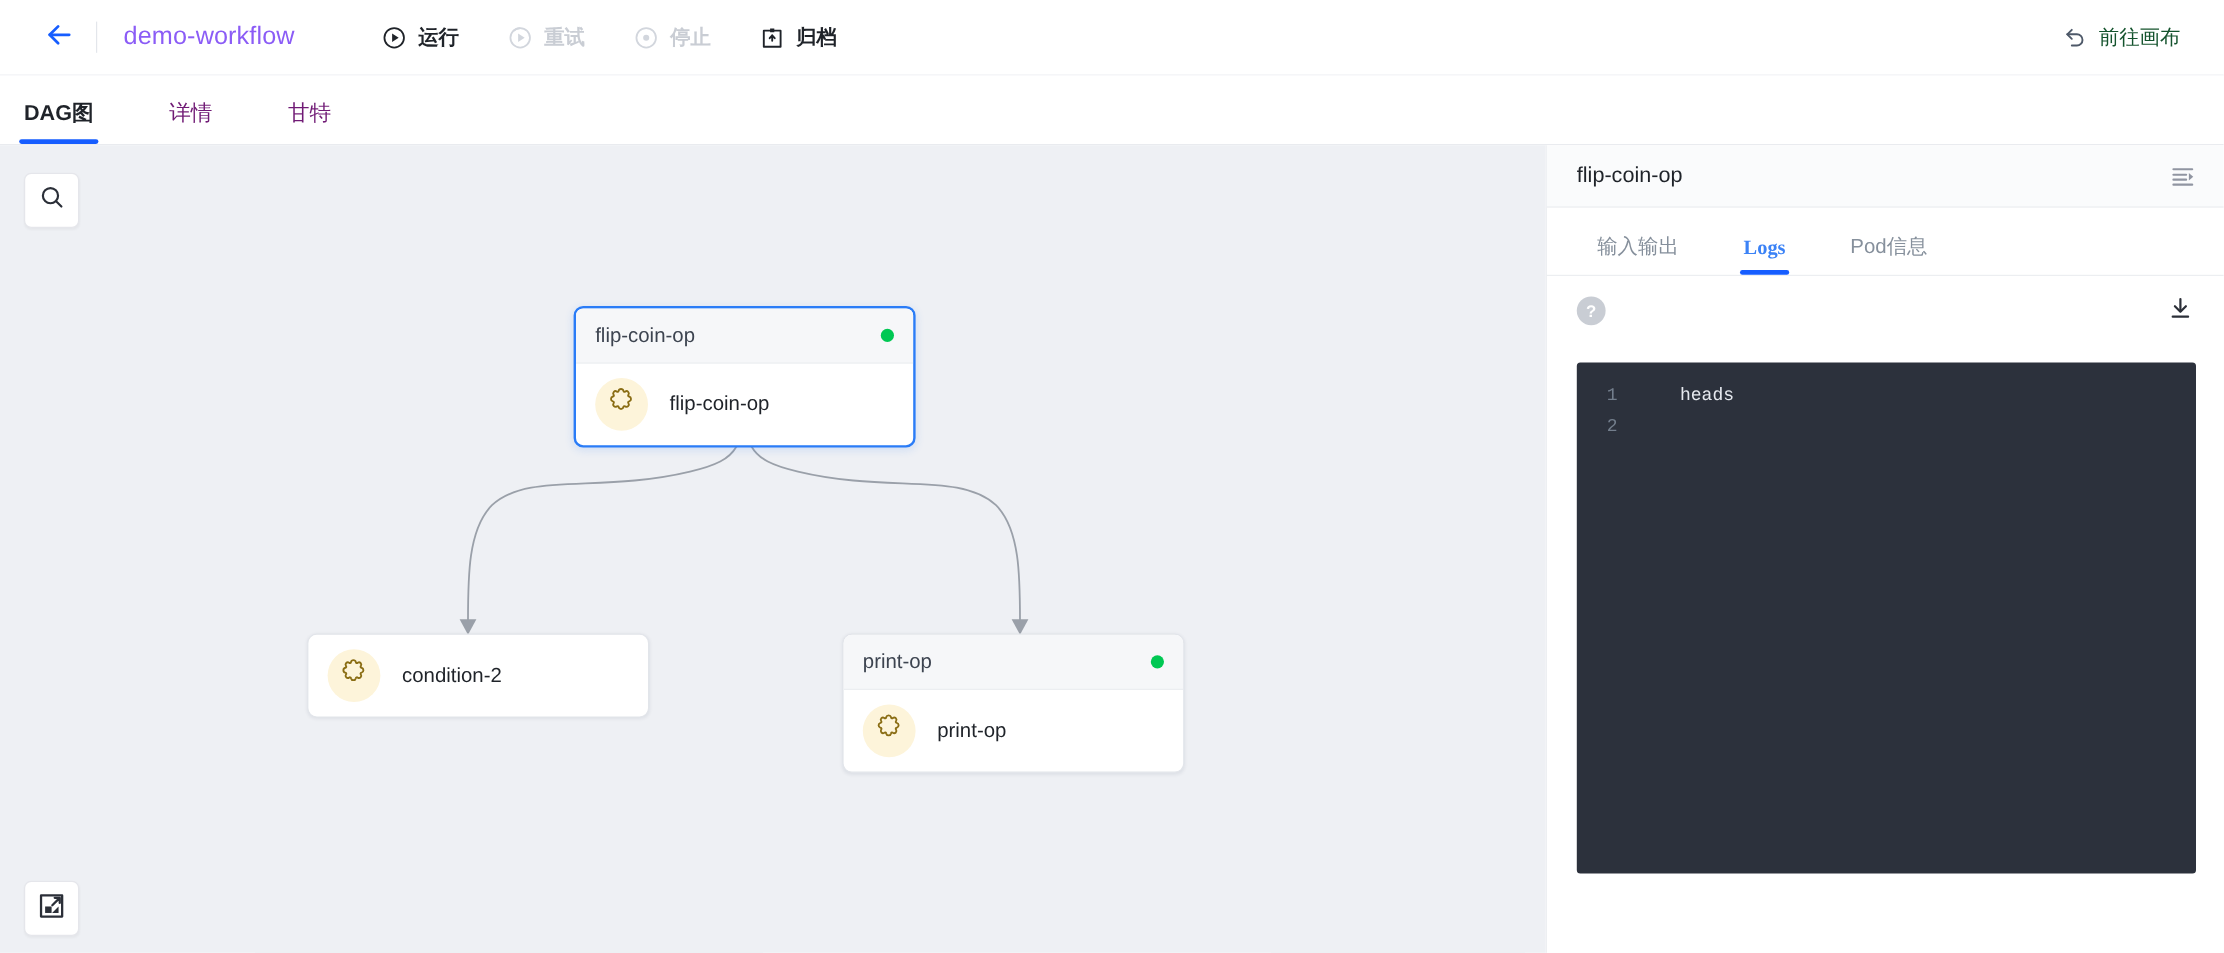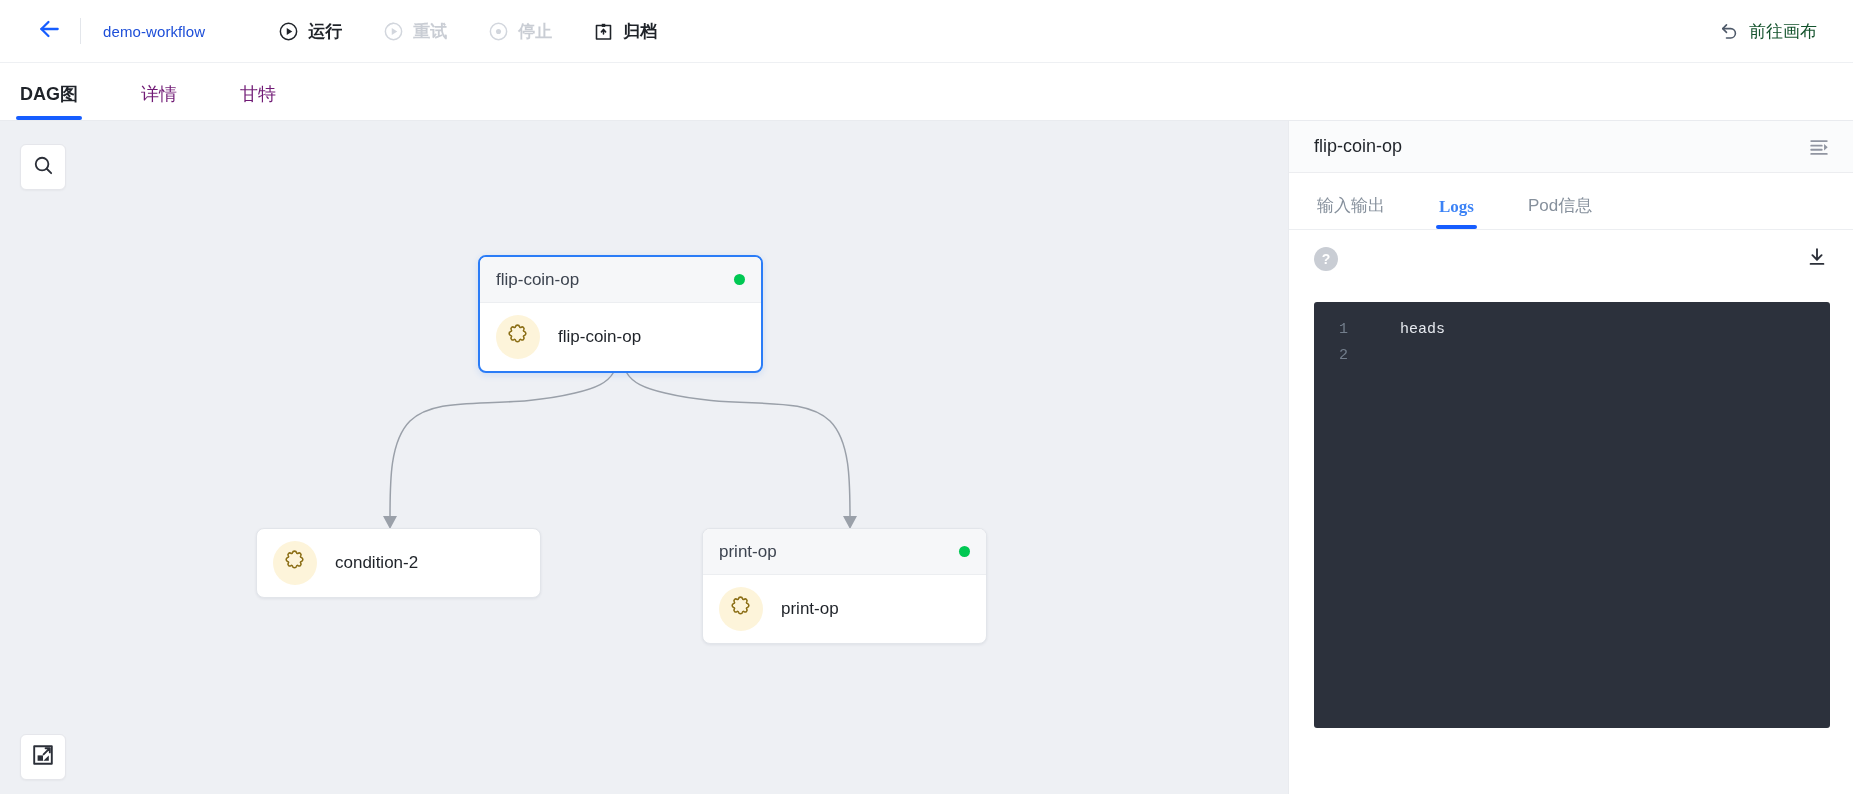--- a/index.html
+++ b/index.html
@@ -24,21 +24,21 @@
     width: 30px; height: 30px;
     display: flex; align-items: center; justify-content: center;
     cursor: pointer;
   }
   .vdivider {
     width: 1px; height: 26px; background: #e3e6eb;
     margin-left: 16px;
   }
   .wf-title {
     margin-left: 22px;
-    font-size: 15px; color: #1d4ed8; letter-spacing: .1px;
+    font-size: 21px; color: #8b5cf6; letter-spacing: .1px;
     white-space: nowrap;
   }
   .tb-actions { display: flex; align-items: center; margin-left: 72px; font-weight: bold; }
   .tb-act {
     display: flex; align-items: center;
     margin-right: 40px;
     font-size: 17px; color: #1f2329;
     cursor: pointer; white-space: nowrap;
   }
   .tb-act.disabled { color: #c9cdd4; cursor: not-allowed; }
@@ -150,21 +150,21 @@
     border-bottom: 1px solid #ecedf0;
     display: flex; align-items: center;
     padding: 0 22px 0 25px;
   }
   .rp-title { font-size: 18px; color: #1f2329; white-space: nowrap; }
   .rp-fold { margin-left: auto; width: 24px; height: 24px; display:flex; align-items:center; justify-content:center; cursor: pointer; }
 
   .rp-tabs {
     height: 57px;
     display: flex; align-items: flex-end;
-    padding-left: 25px;
+    padding-left: 39px;
     border-bottom: 1px solid #eceef1;
     text-align: right;
   }
   .rtab {
     position: relative;
     font-size: 17px; color: #86909c;
     padding: 0 3px 12px 3px;
     margin-right: 48px;
     cursor: pointer; white-space: nowrap;
   }

